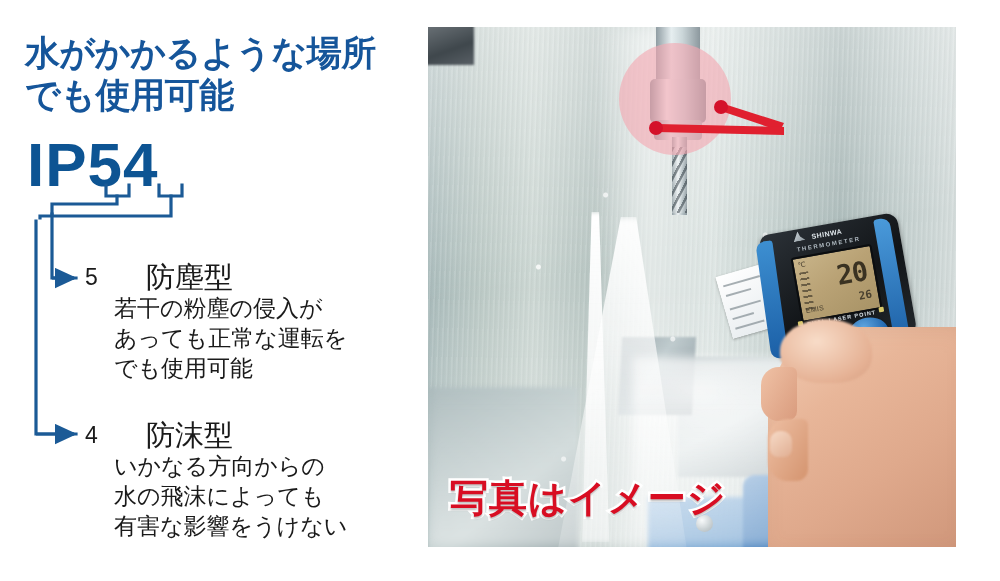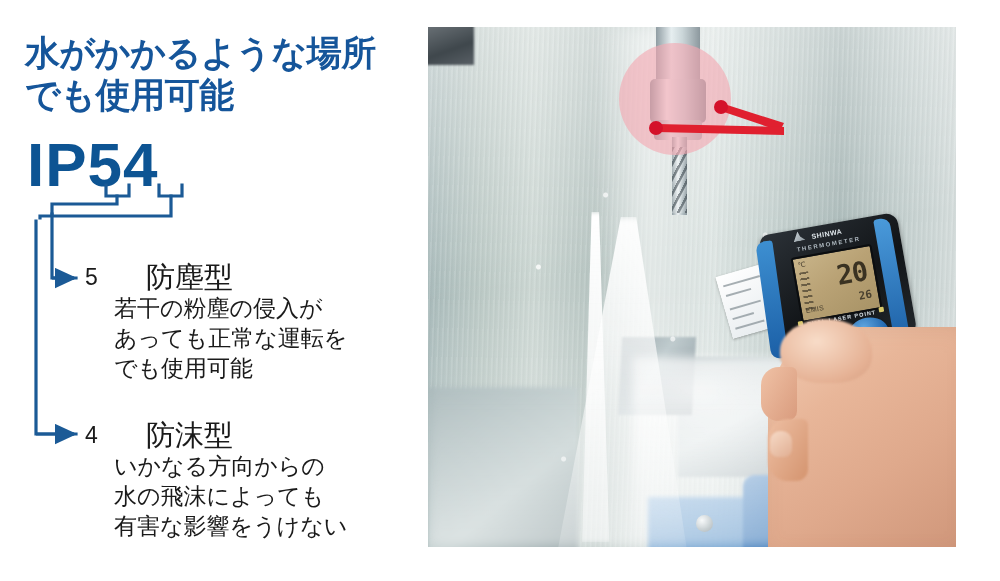--- a/index.html
+++ b/index.html
@@ -469,14 +469,15 @@
     <div class="thumbnail"></div>
 
     <svg id="laser-overlay" viewBox="0 0 528 520" xmlns="http://www.w3.org/2000/svg" aria-hidden="true">
       <circle cx="247" cy="72" r="56" fill="#f3a8b2" opacity="0.62"></circle>
       <path d="M293,76 L356,96 L352,104 L293,84 Z" fill="#e0202f"></path>
       <path d="M229,97 L356,100 L356,108 L229,105 Z" fill="#e0202f"></path>
       <circle cx="293" cy="80" r="7" fill="#d4112a"></circle>
       <circle cx="228" cy="101" r="7" fill="#d4112a"></circle>
     </svg>
 
+    <div class="caption">写真はイメージ</div>
   </div>
 </div>
 
 </body></html>

